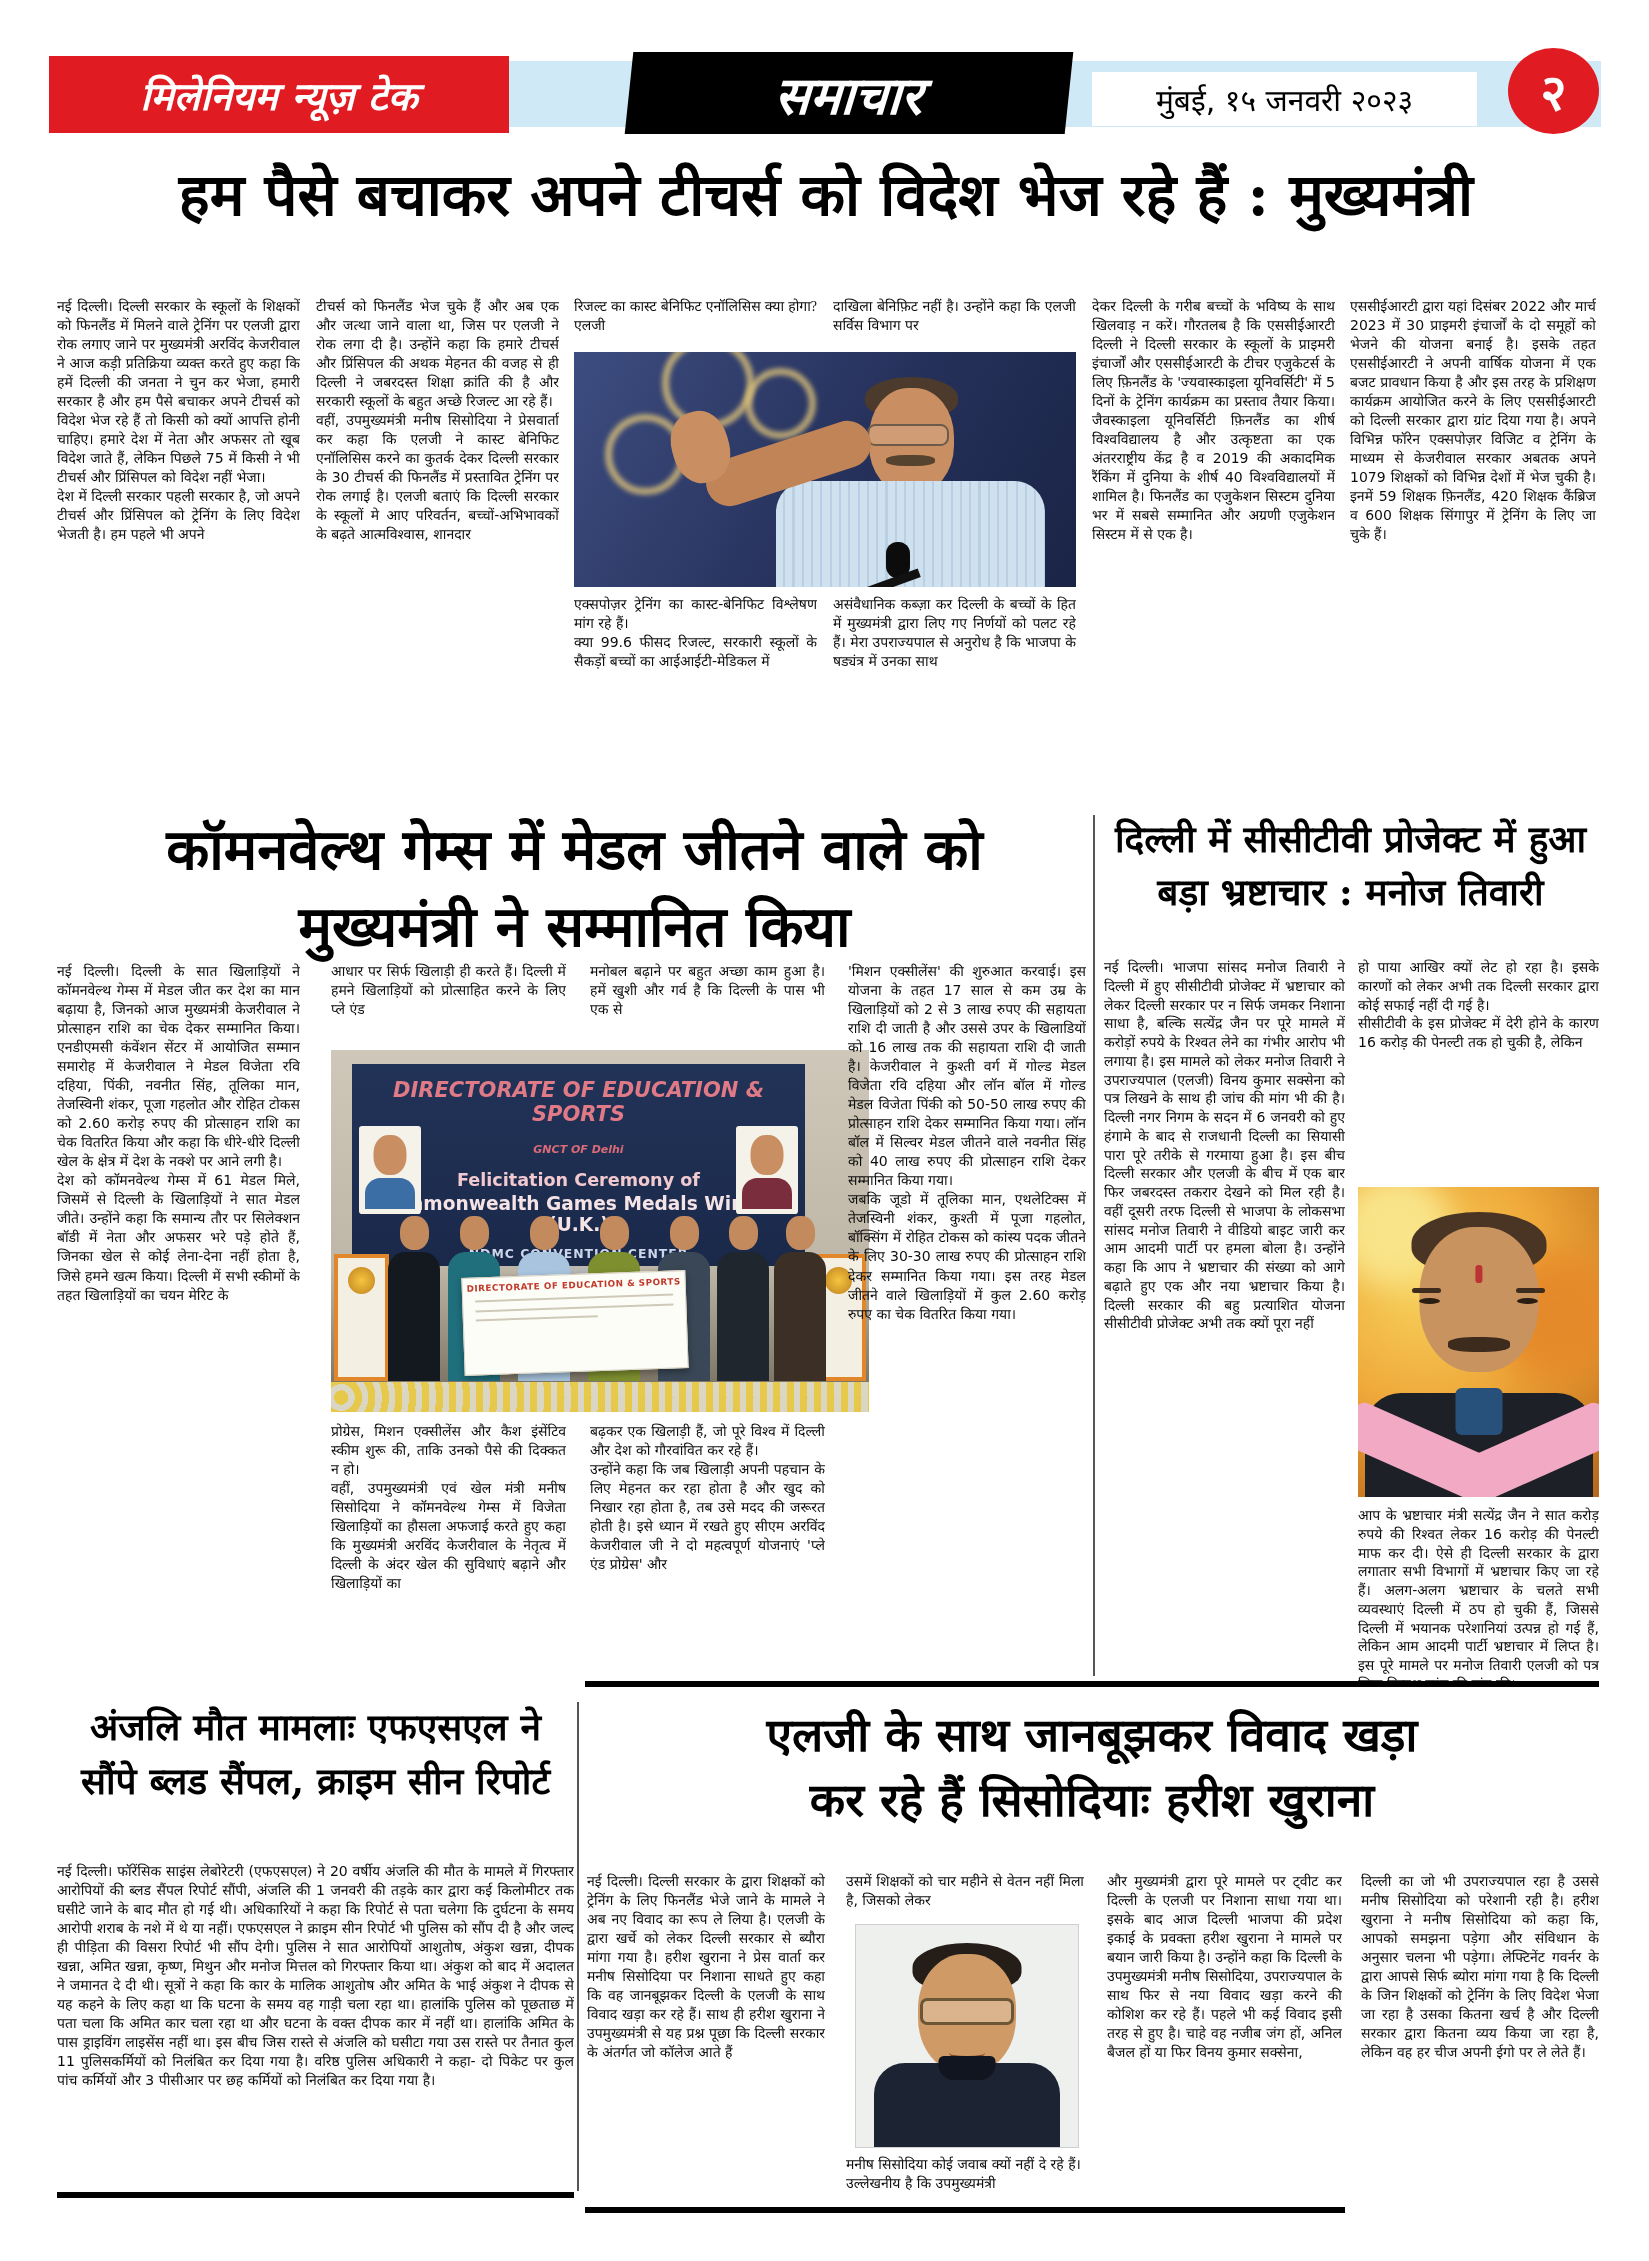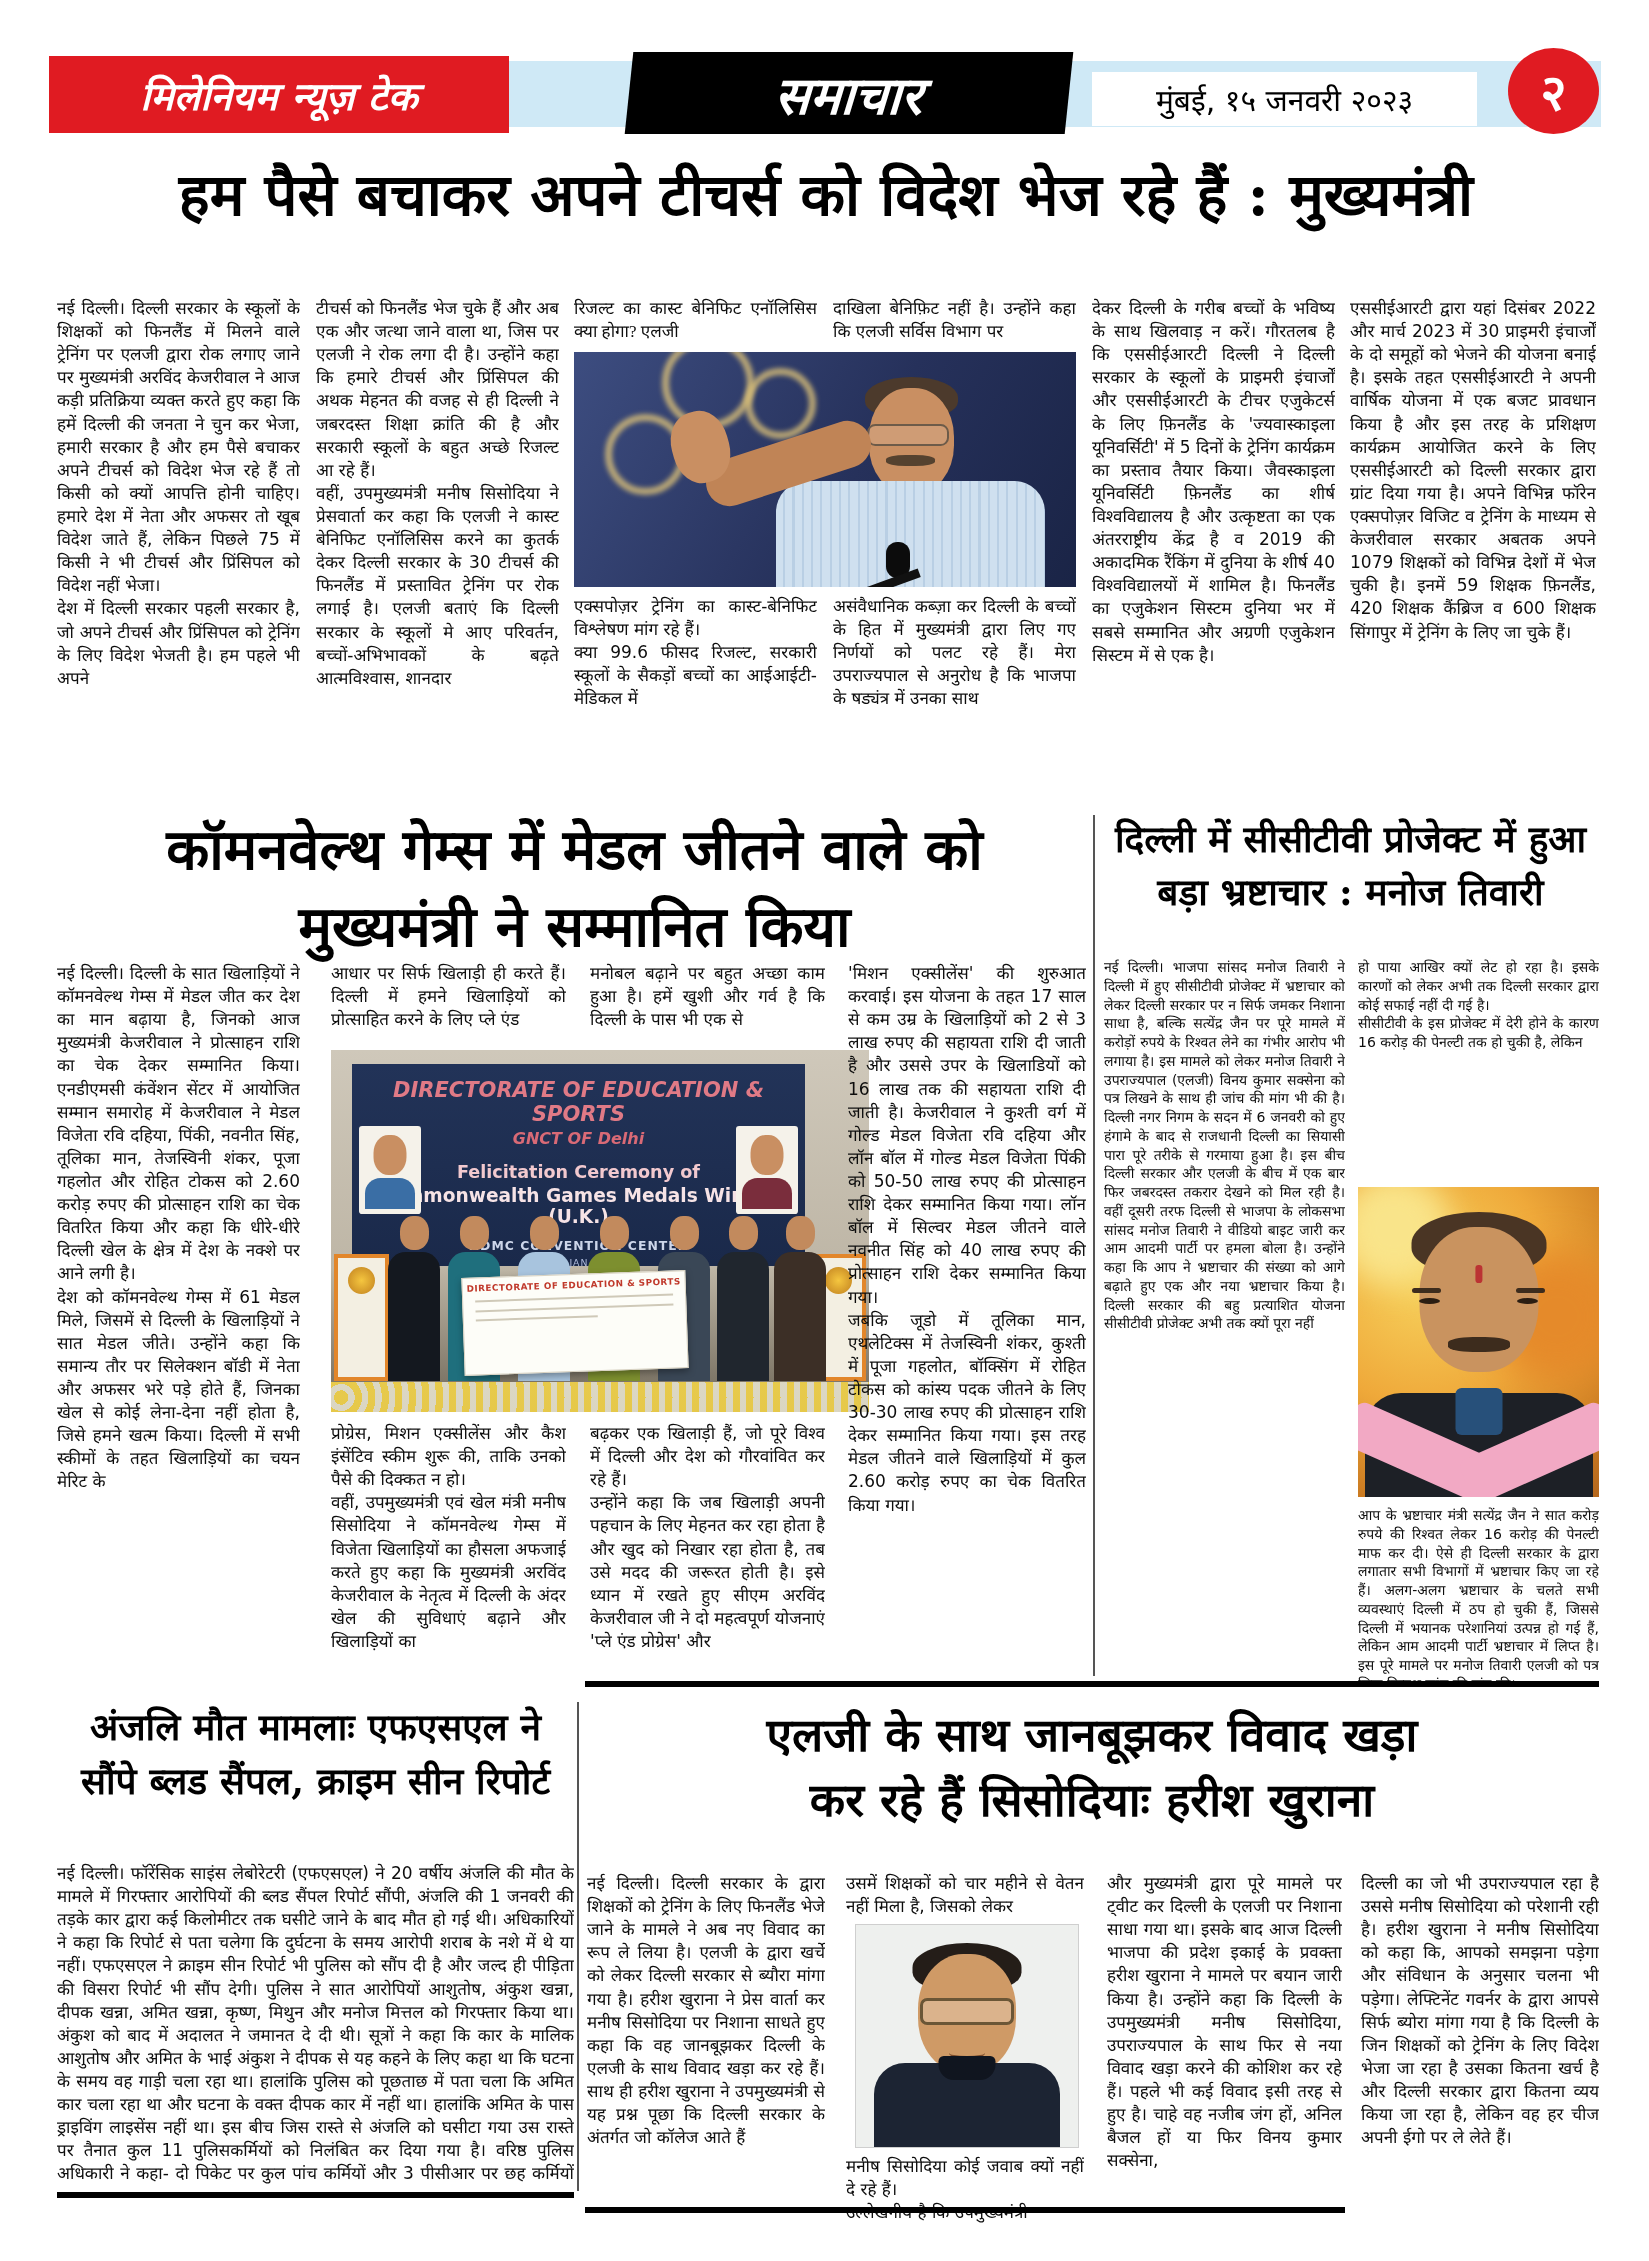--- a/index.html
+++ b/index.html
@@ -1,17 +1,17 @@
 <!DOCTYPE html>
 <html style="font-size:8.3px"><head>
 <meta charset="utf-8">
 <style>
   html,body{margin:0;padding:0;background:#ffffff;}
   body{width:1650px;height:2261px;position:relative;font-family:"DejaVu Sans",sans-serif;color:#0d0d0d;}
-  .col{position:absolute;font-size:17px;line-height:1.36;text-align:justify;white-space:pre-line;overflow:hidden;color:#0d0d0d;}
+  .col{position:absolute;font-size:14px;line-height:1.36;text-align:justify;white-space:pre-line;overflow:hidden;color:#0d0d0d;}
   .col-sm{font-size:14px;line-height:1.34;}
   .headline{position:absolute;font-family:"DejaVu Serif","Liberation Serif",serif;font-weight:bold;color:#000;text-align:center;white-space:pre-line;}
   
   .mast-band{position:absolute;left:49px;top:61px;width:1552px;height:66px;background:#cfe9f6;}
   .brand-box{position:absolute;left:49px;top:56px;width:460px;height:77px;background:#e01b22;display:flex;align-items:center;justify-content:center;}
   .brand-box span{color:#fff;font-weight:bold;font-style:italic;font-size:39px;}
   .section-flag{position:absolute;left:629px;top:52px;width:440px;height:82px;background:#000;transform:skewX(-6deg);display:flex;align-items:center;justify-content:center;}
   .section-flag span{color:#fff;font-weight:bold;font-style:italic;font-size:52px;transform:skewX(3deg);}
   .date-box{position:absolute;left:1092px;top:72px;width:385px;height:54px;background:#fff;display:flex;align-items:center;justify-content:center;}
   .date-box span{font-size:30px;font-weight:normal;color:#000;}
@@ -29,21 +29,21 @@
   .p1-mustache{position:absolute;right:141px;top:103px;width:49px;height:11.4px;background:#55422f;border-radius:40%;}
   .p1-shirt{position:absolute;right:31px;top:129px;width:269px;height:135px;background:repeating-linear-gradient(90deg,#cfe0ef 0 7.2px,#b9cfe4 7.2px 9.3px);border-radius:31px 31px 0 0;}
   .p1-arm{position:absolute;left:129px;top:88px;width:171px;height:47px;background:#c08456;border-radius:26px;transform:rotate(-18deg);}
   .p1-hand{position:absolute;left:98px;top:59px;width:57px;height:72px;background:#c98f62;border-radius:45%;transform:rotate(-15deg);}
   .p1-mic{position:absolute;right:166px;bottom:9.3px;width:24px;height:36px;background:#0c0c0c;border-radius:11.4px;}
   .p1-micstem{position:absolute;right:155px;bottom:0;width:57px;height:9.3px;background:#111;transform:rotate(-20deg);}
   
   .photo2{position:absolute;left:331px;top:1050px;width:494px;height:362px;background:linear-gradient(#cfc8ba 0%,#beb6a6 60%,#6e6657 100%);overflow:hidden;padding-left:44px;}
   .p2-screen{position:absolute;left:21px;top:13.5px;width:453px;height:202px;background:linear-gradient(#223358,#1a294a);color:#fff;text-align:center;}
   .p2-s1{margin-top:14.5px;font-size:21px;font-weight:bold;color:#e07a86;font-style:italic;}
-  .p2-s2{font-size:16px;font-weight:bold;color:#d96a76;font-style:italic;margin-top:3px;}
+  .p2-s2{font-size:11px;font-weight:bold;color:#d96a76;font-style:italic;margin-top:17px;}
   .p2-s3{font-size:17.6px;font-weight:bold;color:#f2c9cf;margin-top:13.5px;}
   .p2-s4{font-size:18.6px;font-weight:bold;color:#f6e3e6;margin-top:3.1px;}
   .p2-s5{font-size:12.4px;font-weight:bold;color:#cdd6ea;margin-top:11.4px;letter-spacing:1px;}
   .p2-s6{font-size:9.3px;color:#aebadb;margin-top:4.1px;letter-spacing:1px;}
   .p2-card{position:absolute;width:62px;height:88px;background:#f5f2ea;border-radius:3.1px;}
   .p2-face{position:absolute;left:50%;top:9.3px;transform:translateX(-50%);width:33px;height:40px;background:#c98f62;border-radius:45%;}
   .p2-card-body{position:absolute;left:50%;bottom:4.1px;transform:translateX(-50%);width:50px;height:31px;border-radius:15.5px 15.5px 0 0;}
   .p2-person{position:absolute;bottom:31px;width:54px;}
   .p2-phead{width:29px;height:34px;background:#c28a5d;border-radius:45%;margin:0 auto;}
   .p2-pbody{width:52px;height:129px;border-radius:17.6px 17.6px 0 0;margin:2.1px auto 0;}

